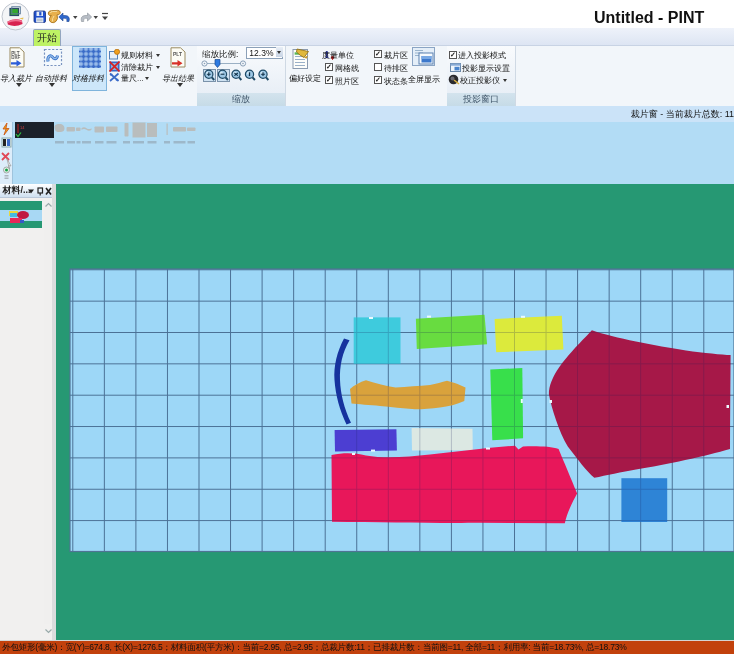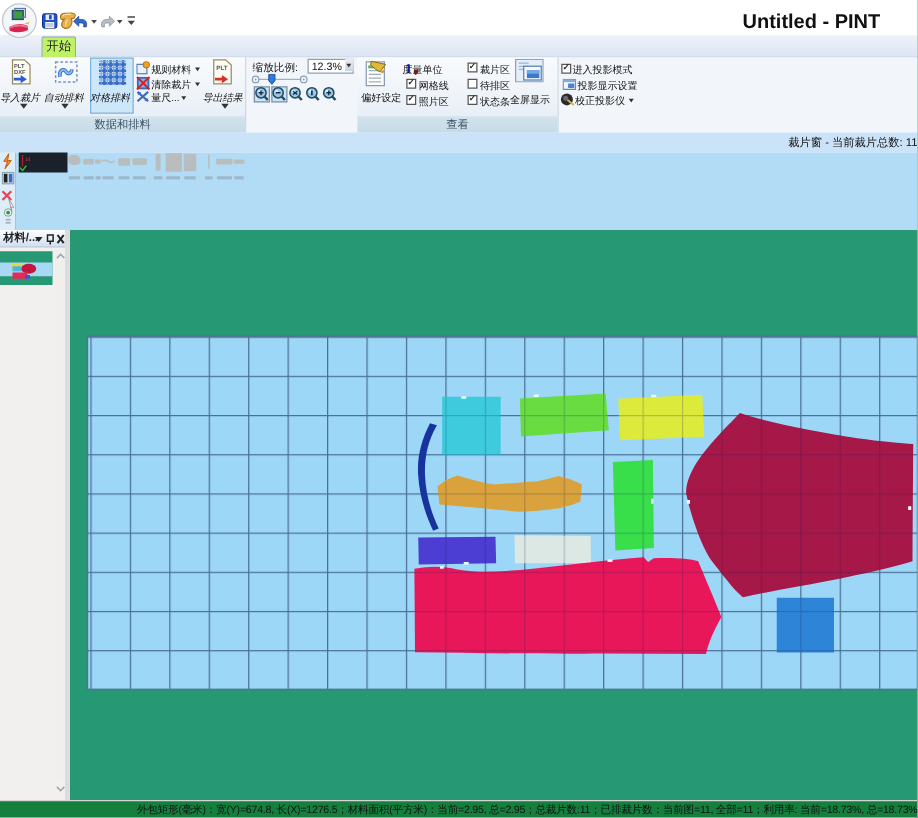--- a/index.html
+++ b/index.html
@@ -33,22 +33,22 @@
   #strip{left:0;top:122px;width:734px;height:62px;background:#b2dcf5;}
   #stripcol{left:0;top:0;width:13px;height:62px;background:#ddedfa;border-right:1px solid #9fc4dd;box-sizing:border-box;}
   #blackthumb{left:15px;top:0px;width:39px;height:16px;background:#1b212a;}
   
   #panel{left:0;top:184px;width:56px;height:456px;background:#f1f0ef;}
   #paneltitle{left:0;top:0;width:53px;height:14px;background:linear-gradient(#ffffff,#cfe0f0);
      border-bottom:1px solid #b9c8da;box-sizing:border-box;font-size:9px;font-weight:bold;color:#222;line-height:13px;}
   
   #canvas{left:56px;top:184px;width:678px;height:456px;background:#269873;}
   
-  #status{left:0;top:640px;width:734px;height:14px;background:#15803d;border-top:1px solid #d5d4d2;box-sizing:border-box;
-     font-size:8.5px;color:#111;line-height:13px;white-space:nowrap;letter-spacing:-0.2px;text-align:right;}
+  #status{left:0;top:640px;width:734px;height:14px;background:#c2410c;border-top:1px solid #d5d4d2;box-sizing:border-box;
+     font-size:8.5px;color:#111;line-height:13px;white-space:nowrap;letter-spacing:-0.2px;}
 </style>
 </head>
 <body>
 <div class="abs" id="titlebar"></div>
 <div class="abs" id="title">Untitled - PINT</div>
 <div class="abs" id="tabrow"></div>
 
 <svg class="abs" style="left:1px;top:2px" width="29" height="29" viewBox="0 0 29 29">
   <circle cx="14.5" cy="14.5" r="13.5" fill="#f4f5f7" stroke="#c0c6cf" stroke-width="1"></circle>
   <rect x="9" y="6.5" width="8.5" height="7" fill="#35a82c" stroke="#2a4a66" stroke-width="1.2"></rect>
@@ -76,29 +76,29 @@
   <path d="M48.5,12.5 q-1.5,-5.5 3.5,-6 l2.5,0 l0,-2.5 l4.2,4 l-4.2,4 l0,-2.7 l-2,0 q-2.8,0.4 -1.8,3.2 z" fill="#b8bec6" stroke="#8a9098" stroke-width="0.6"></path>
   <path d="M60.5,7 l4.5,0 l-2.25,3 z" fill="#444"></path>
 </svg>
 <svg class="abs" style="left:100px;top:12px" width="10" height="10" viewBox="0 0 10 10">
   <path d="M2,1.5 h6" stroke="#444" stroke-width="1.2"></path>
   <path d="M2,4.5 l6,0 l-3,3.5 z" fill="#444"></path>
 </svg>
 <div class="abs" id="tab">开始</div>
 <div class="abs" id="ribbon">
 
-  <div class="group" style="left:0;width:197px">
-    <div class="gband">数据和排料</div>
+
+  <div class="group" style="left:197px;width:89px">
+    <div class="gband">缩放</div>
   </div>
 
 
-  <div class="group" style="left:286px;width:161px">
-    <div class="gband">查看</div>
+  <div class="group" style="left:447px;width:69px">
+    <div class="gband">投影窗口</div>
   </div>
-
 
   <div class="abs" style="left:72px;top:0;width:35px;height:45px;background:#cde7fa;border:1px solid #7fb4dc;box-sizing:border-box"></div>
   <svg class="abs" style="left:7px;top:1px" width="21" height="21" viewBox="0 0 21 21">
     <path d="M3,0.8 h9.5 l4.5,4.2 v15 h-14 z" fill="#fcfcf5" stroke="#9a8a60" stroke-width="1"></path>
     <text x="4.2" y="7.6" font-size="4.6" font-weight="bold" fill="#555">PLT</text>
     <text x="4.2" y="12.2" font-size="4.6" font-weight="bold" fill="#555">DXF</text>
     <path d="M4,15.2 L9.5,15.2 L9.5,13 L14.5,16.3 L9.5,19.6 L9.5,17.4 L4,17.4 Z" fill="#2b5cd8"></path>
   </svg>
   <svg class="abs" style="left:43px;top:1px" width="21" height="21" viewBox="0 0 21 21">
     <rect x="1.5" y="2.5" width="17" height="16" fill="#f4f9fd" stroke="#7a94c0" stroke-width="1.2" stroke-dasharray="2.2,1.6"></rect>

